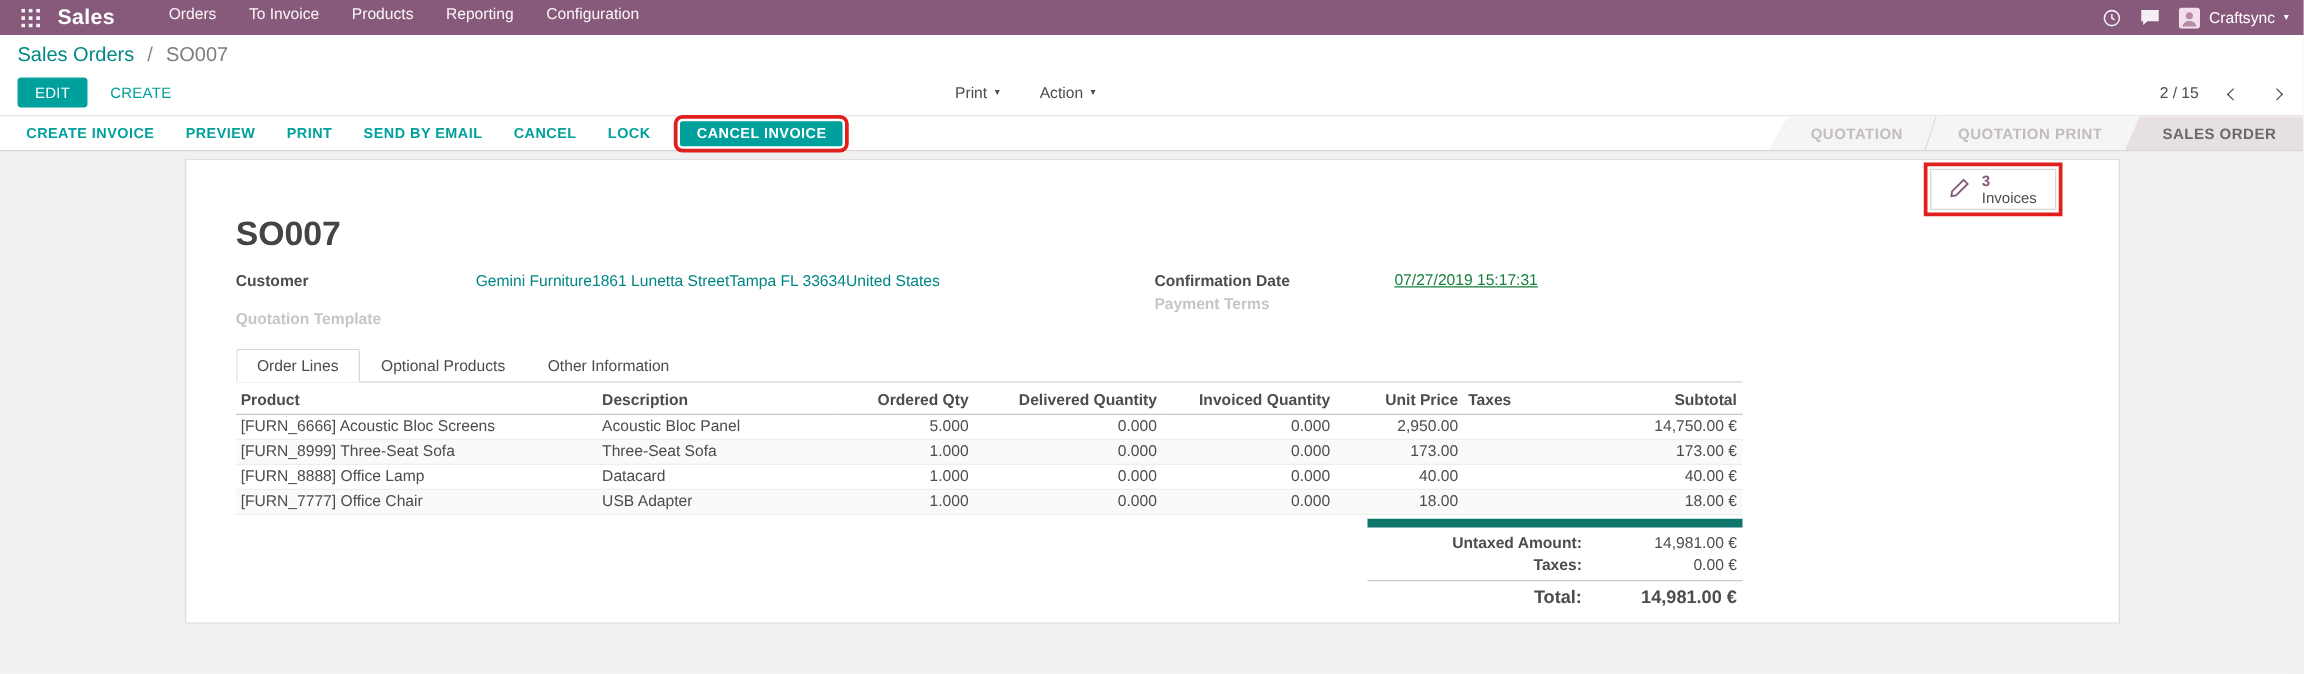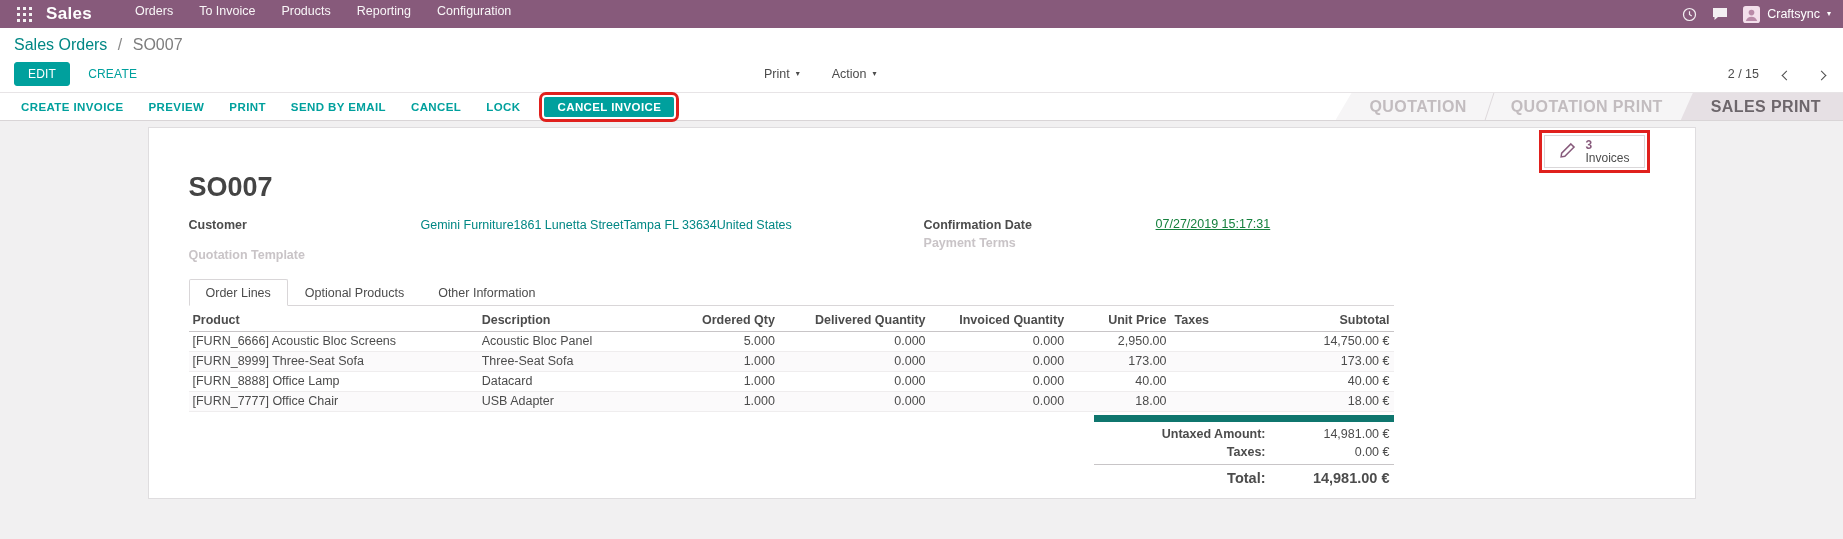--- a/index.html
+++ b/index.html
@@ -43,41 +43,41 @@
   .chev-right { transform:rotate(225deg); }
 
   
   .statusbar { background:#fff; border-top:1px solid #e7e4e6; border-bottom:1px solid #d9d5d7; height:29px; display:flex; align-items:stretch; justify-content:space-between; padding-left:10px; }
   .sb-left { display:flex; align-items:center; gap:3px; }
   .sb-btn { background:none; border:none; color:var(--primary); font-size:11.5px; font-weight:bold; letter-spacing:.4px; padding:5px 11px; white-space:nowrap; }
   .sb-btn.filled { background:var(--primary); color:#fff; border-radius:2px; padding:4px 13px; }
   .annotated { outline:3px solid var(--annotation-red); outline-offset:2px; }
   .sb-btn.filled.annotated { margin-left:10px; margin-right:8px; }
   .pipeline { display:flex; align-items:stretch; background:#f6f5f6; clip-path:polygon(16px 0, 100% 0, 100% 100%, 0 100%); padding-left:12px; }
-  .step { display:flex; align-items:center; padding:0 22px; font-size:16px; font-weight:bold; color:var(--muted); letter-spacing:.4px; position:relative; cursor:pointer; white-space:nowrap; }
+  .step { display:flex; align-items:center; padding:0 22px; font-size:12px; font-weight:bold; color:var(--muted); letter-spacing:.4px; position:relative; cursor:pointer; white-space:nowrap; }
   .step + .step::before { content:""; position:absolute; left:0; top:0; height:100%; width:1px; background:#ddd8db; transform:skewX(-18deg); }
   .step.active { background:#e6e0e4; color:#6d666b; clip-path:polygon(12px 0, 100% 0, 100% 100%, 0 100%); padding-left:30px; margin-left:-4px; }
   .step.active::before { display:none; }
 
   
   .content { padding-top:6px; }
   .sheet { width:1548px; margin:0 auto; background:#fff; border:1px solid #dfdddf; min-height:370px; }
   .button-box { display:flex; justify-content:flex-end; padding:7px 50px 0 0; height:40px; }
   .stat-button { display:flex; align-items:center; gap:9px; background:#fff; border:1px solid #dad7d9; padding:2px 14px; }
   .stat-text { display:flex; flex-direction:column; line-height:13px; text-align:left; }
   .stat-value { font-size:12px; font-weight:bold; color:var(--navbar-bg); }
   .stat-label { font-size:12px; color:#4c4c4c; }
 
   .sheet-inner { padding:0 40px 10px; width:1285px; }
   .so-title { font-size:27px; font-weight:bold; color:#444; margin:4px 0 14px; }
 
   .fields { display:flex; }
   .col-left { width:61%; }
   .col-right { flex:1; }
-  .field-row { display:flex; margin-bottom:3px;gap:40px; }
+  .field-row { display:flex; margin-bottom:3px; }
   .field-row label { width:192px; flex:none; font-size:12.5px; font-weight:bold; color:#4c4c4c; padding-top:1px; }
   .field-row label.muted { color:#c9c4c7; }
   .field-value { display:flex; flex-direction:row; }
   .link { color:var(--link); font-size:12.5px; line-height:17px; }
   .field-value-text { font-size:12.5px; color:#15803d;text-decoration:underline; }
   .spaced { margin-top:13px; }
 
   
   .tabs { display:flex; border-bottom:1px solid #d9d6d8; margin-top:14px; }
   .tab { font-size:12.5px; color:#4c4c4c; padding:6px 16px 5px; border:1px solid transparent; margin-bottom:-1px; border-radius:2px 2px 0 0; }
@@ -186,21 +186,21 @@
     <button class="sb-btn">PREVIEW</button>
     <button class="sb-btn">PRINT</button>
     <button class="sb-btn">SEND BY EMAIL</button>
     <button class="sb-btn">CANCEL</button>
     <button class="sb-btn">LOCK</button>
     <button class="sb-btn filled annotated">CANCEL INVOICE</button>
   </div>
   <div class="pipeline">
     <div class="step">QUOTATION</div>
     <div class="step">QUOTATION PRINT</div>
-    <div class="step active">SALES PRINT</div>
+    <div class="step active">SALES ORDER</div>
   </div>
 </div>
 
 <main class="content">
   <div class="sheet">
 
     <div class="button-box">
       <button class="stat-button annotated">
         <span class="stat-icon">
           <svg width="17" height="17" viewBox="0 0 16 16">

